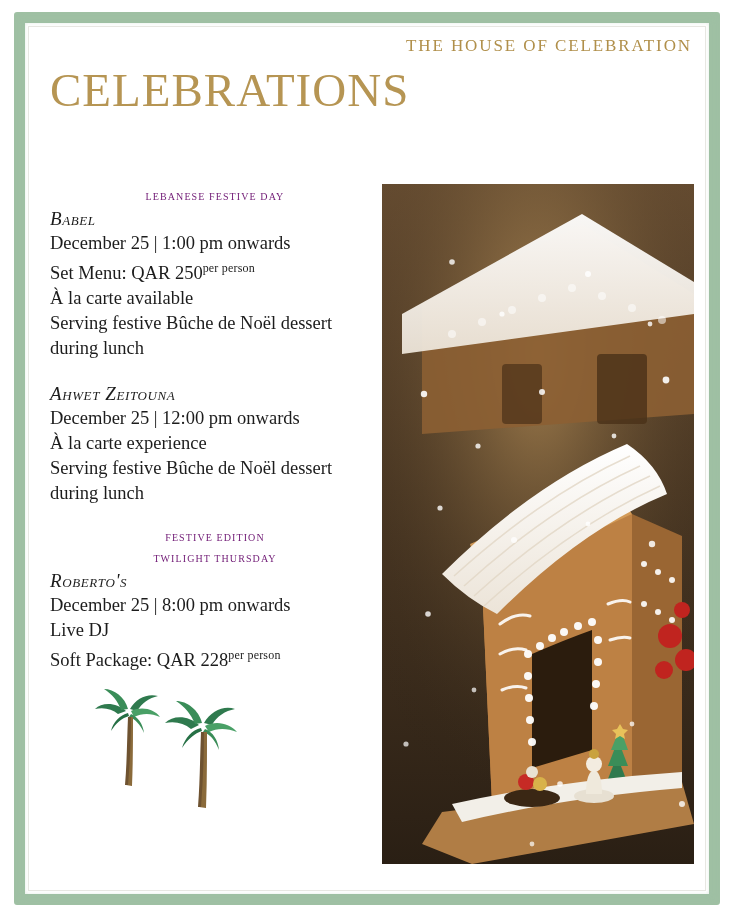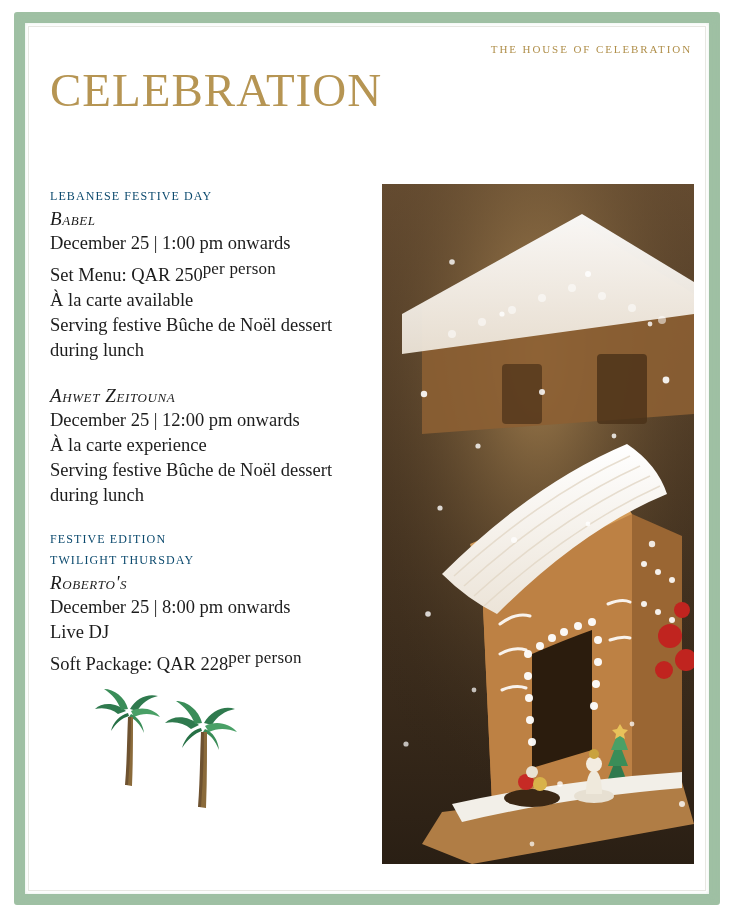--- a/index.html
+++ b/index.html
@@ -59,23 +59,23 @@
     left: 40px;
     top: 34px;
     right: 40px;
     bottom: 34px;
   }
 
   
   .brand {
     position: absolute;
     right: 2px;
-    top: 9px;
-    font-family: "Liberation Serif", serif;
-    font-size: 11px;
+    top: 2px;
+    font-family: "Liberation Serif", serif;
+    font-size: 17px;
     letter-spacing: 1.9px;
     color: #b08f4a;
     text-transform: uppercase;
   }
 
   
   .masthead {
     position: absolute;
     left: 10px;
     top: 30px;
@@ -104,25 +104,26 @@
     position: absolute;
     left: 10px;
     top: 152px;
     width: 330px;
   }
   .block { margin-bottom: 21px; }
   .block:last-child { margin-bottom: 0; }
 
   .eyebrow {
     font-family: "Liberation Serif", serif;
-    font-size: 12px;
+    font-size: 10px;
     letter-spacing: 1.1px;
-    color: #0c4a6e;
+    color: #701a75;
     text-transform: uppercase;
     line-height: 21px;
+    text-align: center;
   }
   .venue {
     font-family: "Liberation Serif", serif;
     font-style: italic;
     font-size: 17px;
     letter-spacing: .6px;
     color: #1c1c1c;
     text-transform: uppercase;
     line-height: 24px;
   }
@@ -131,21 +132,21 @@
     text-transform: none;
     font-size: 19px;
   }
   .line {
     font-family: "Liberation Serif", serif;
     font-size: 18.5px;
     line-height: 25px;
     color: #1c1c1c;
   }
   .sup {
-    font-size: 17px;
+    font-size: 12px;
     vertical-align: super;
     letter-spacing: .2px;
   }
 
   
   .palms {
     position: absolute;
     left: 44px;
     bottom: 60px;
     width: 190px;
@@ -170,21 +171,21 @@
 <div class="page">
 
   <div class="frame-outer"></div>
   <div class="frame-inner"></div>
 
   <div class="content">
 
     <div class="brand">THE HOUSE OF CELEBRATION</div>
 
     <div class="masthead">
-      <div class="title-line">CELEBRATION</div>
+      <div class="title-line">CELEBRATIONS</div>
     </div>
 
     <div class="listings">
 
       <div class="block">
         <div class="eyebrow">LEBANESE FESTIVE DAY</div>
         <div class="venue cap">Babel</div>
         <div class="line">December 25 | 1:00 pm onwards</div>
         <div class="line">
           <span>Set Menu: QAR 250</span><span class="sup">per person</span>

